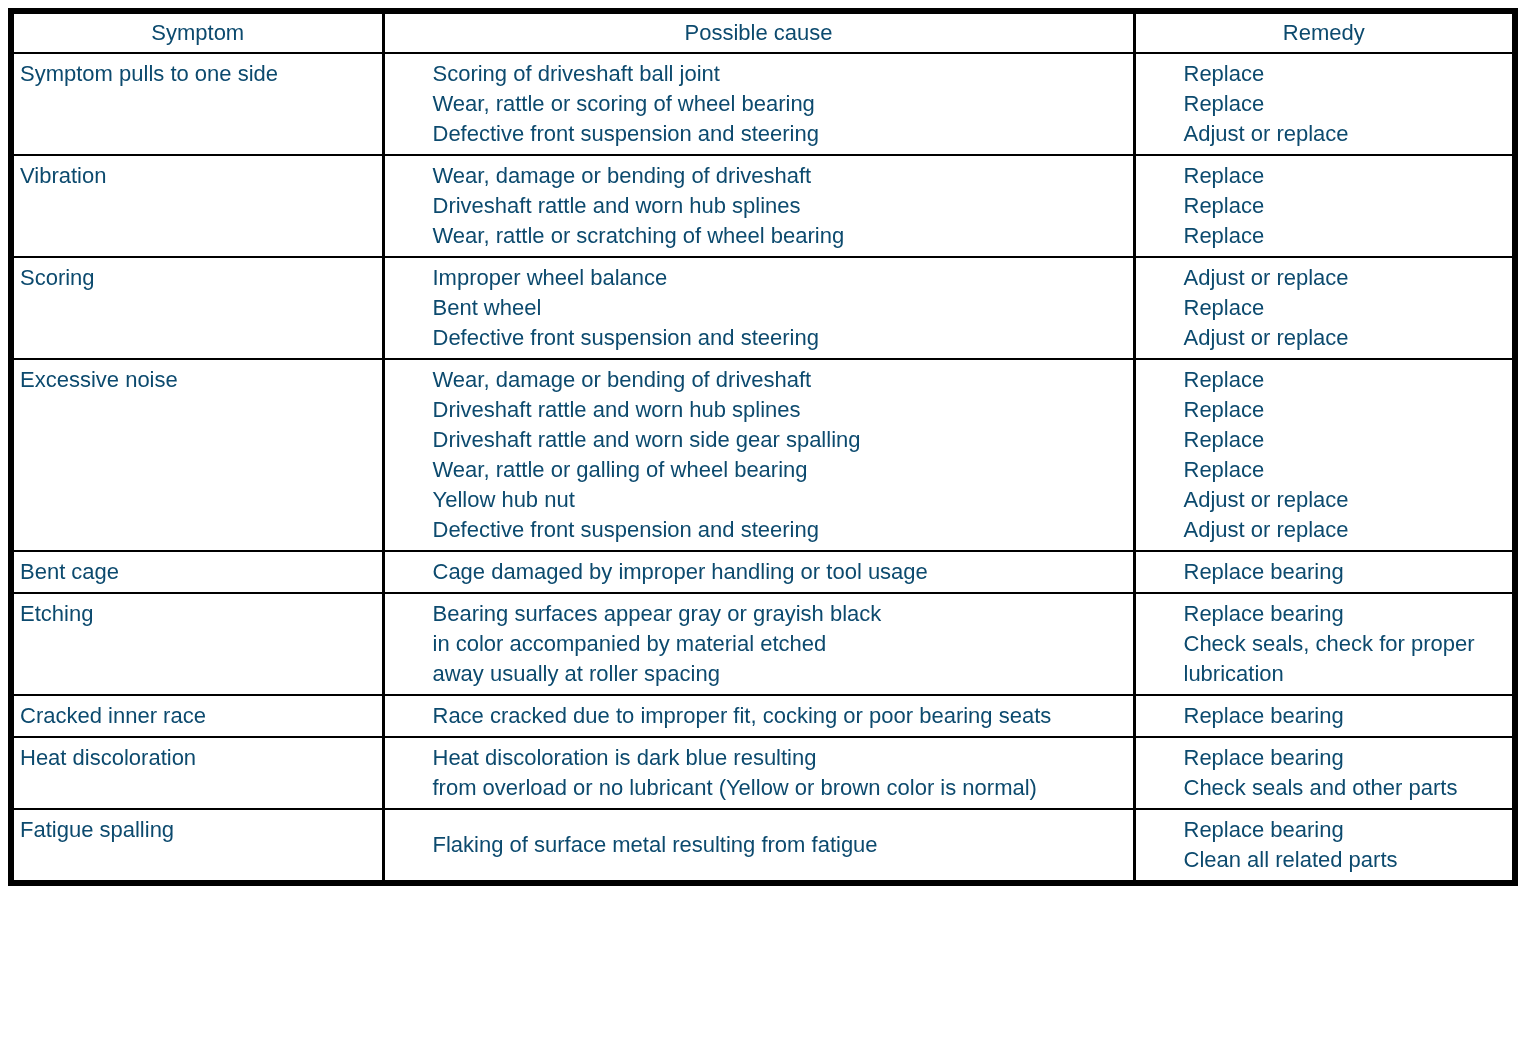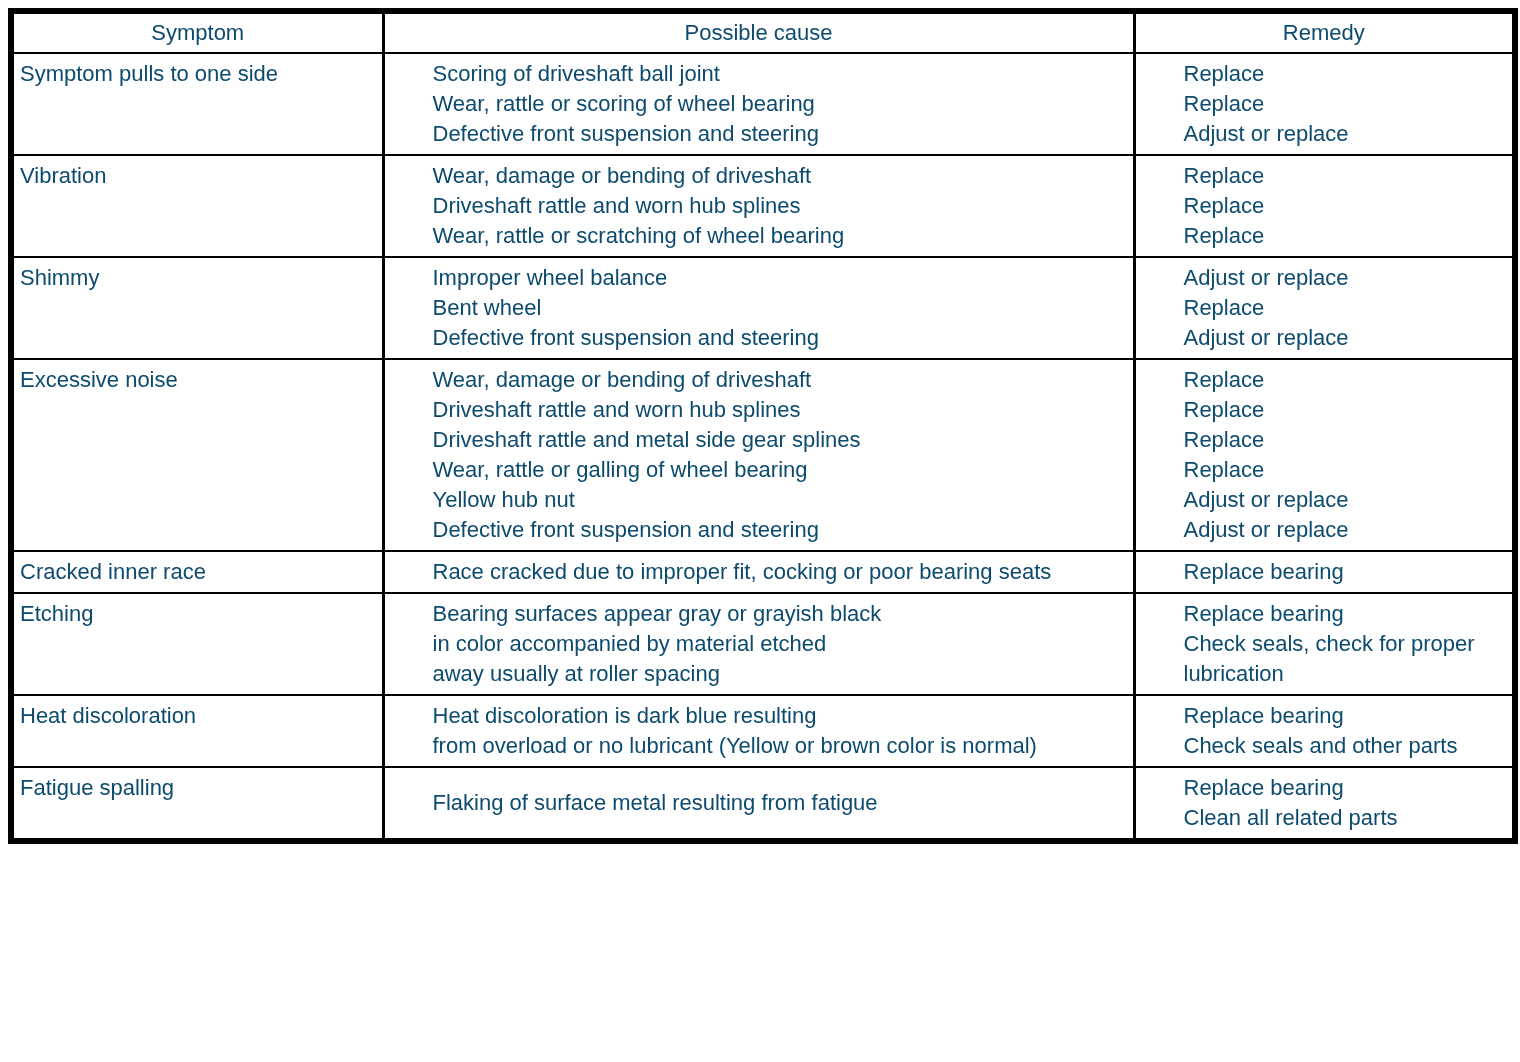--- a/index.html
+++ b/index.html
@@ -99,78 +99,89 @@
             <div class="cell-line">Wear, rattle or scratching of wheel bearing</div>
           </td>
           <td class="remedy-cell">
             <div class="cell-line">Replace</div>
             <div class="cell-line">Replace</div>
             <div class="cell-line">Replace</div>
           </td>
         </tr>
         <tr>
           <td class="symptom-cell">
-            <div class="cell-line">Shimmy</div>
+            <div class="cell-line">Scoring</div>
           </td>
           <td class="cause-cell">
             <div class="cell-line">Improper wheel balance</div>
             <div class="cell-line">Bent wheel</div>
             <div class="cell-line">Defective front suspension and steering</div>
           </td>
           <td class="remedy-cell">
             <div class="cell-line">Adjust or replace</div>
             <div class="cell-line">Replace</div>
             <div class="cell-line">Adjust or replace</div>
           </td>
         </tr>
         <tr>
           <td class="symptom-cell">
             <div class="cell-line">Excessive noise</div>
           </td>
           <td class="cause-cell">
             <div class="cell-line">Wear, damage or bending of driveshaft</div>
             <div class="cell-line">Driveshaft rattle and worn hub splines</div>
-            <div class="cell-line">Driveshaft rattle and metal side gear splines</div>
+            <div class="cell-line">Driveshaft rattle and worn side gear spalling</div>
             <div class="cell-line">Wear, rattle or galling of wheel bearing</div>
             <div class="cell-line">Yellow hub nut</div>
             <div class="cell-line">Defective front suspension and steering</div>
           </td>
           <td class="remedy-cell">
             <div class="cell-line">Replace</div>
             <div class="cell-line">Replace</div>
             <div class="cell-line">Replace</div>
             <div class="cell-line">Replace</div>
             <div class="cell-line">Adjust or replace</div>
             <div class="cell-line">Adjust or replace</div>
           </td>
         </tr>
         <tr>
           <td class="symptom-cell">
-            <div class="cell-line">Cracked inner race</div>
-          </td>
-          <td class="cause-cell">
-            <div class="cell-line">Race cracked due to improper fit, cocking or poor bearing seats</div>
+            <div class="cell-line">Bent cage</div>
+          </td>
+          <td class="cause-cell">
+            <div class="cell-line">Cage damaged by improper handling or tool usage</div>
           </td>
           <td class="remedy-cell">
             <div class="cell-line">Replace bearing</div>
           </td>
         </tr>
         <tr>
           <td class="symptom-cell">
             <div class="cell-line">Etching</div>
           </td>
           <td class="cause-cell">
             <div class="cell-line">Bearing surfaces appear gray or grayish black</div>
             <div class="cell-line">in color accompanied by material etched</div>
             <div class="cell-line">away usually at roller spacing</div>
           </td>
           <td class="remedy-cell">
             <div class="cell-line">Replace bearing</div>
             <div class="cell-line">Check seals, check for proper</div>
             <div class="cell-line">lubrication</div>
+          </td>
+        </tr>
+        <tr>
+          <td class="symptom-cell">
+            <div class="cell-line">Cracked inner race</div>
+          </td>
+          <td class="cause-cell">
+            <div class="cell-line">Race cracked due to improper fit, cocking or poor bearing seats</div>
+          </td>
+          <td class="remedy-cell">
+            <div class="cell-line">Replace bearing</div>
           </td>
         </tr>
         <tr>
           <td class="symptom-cell">
             <div class="cell-line">Heat discoloration</div>
           </td>
           <td class="cause-cell">
             <div class="cell-line">Heat discoloration is dark blue resulting</div>
             <div class="cell-line">from overload or no lubricant (Yellow or brown color is normal)</div>
           </td>

